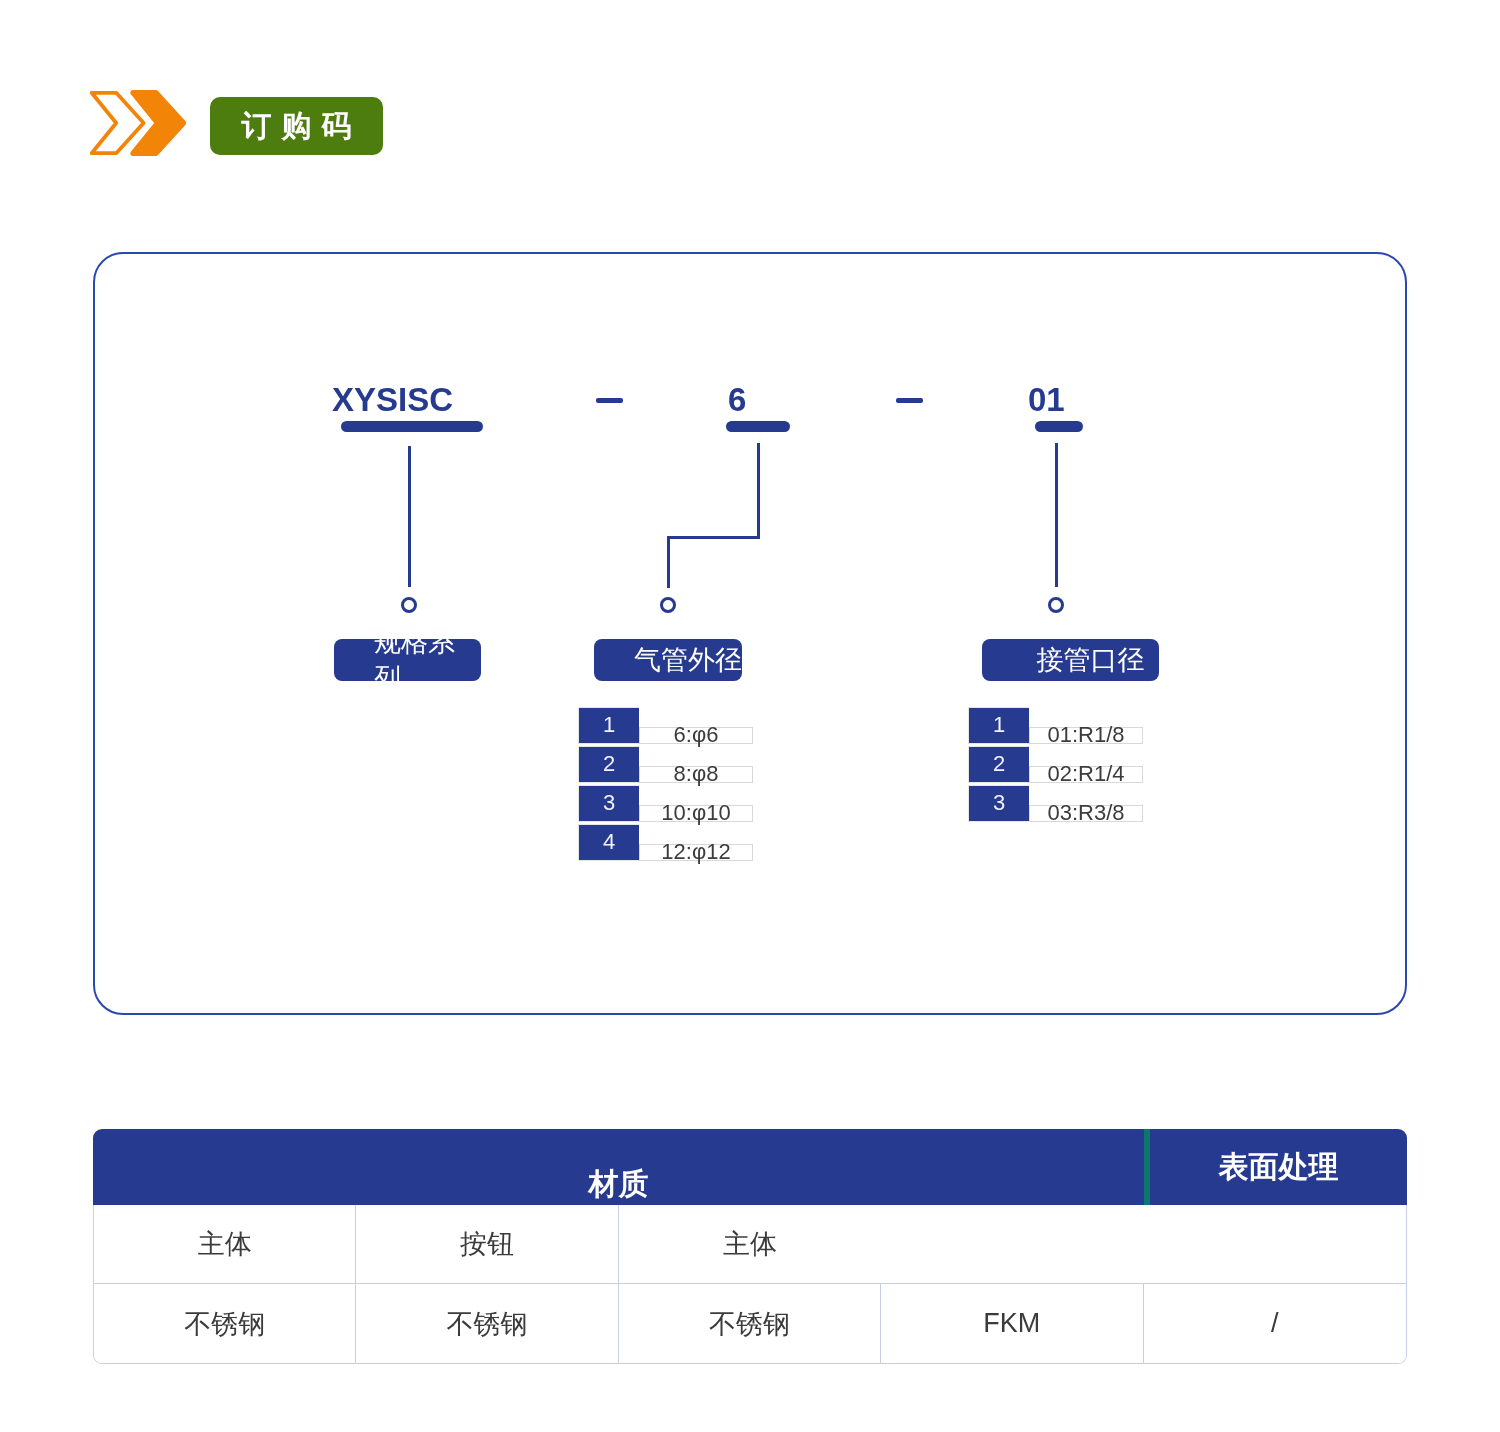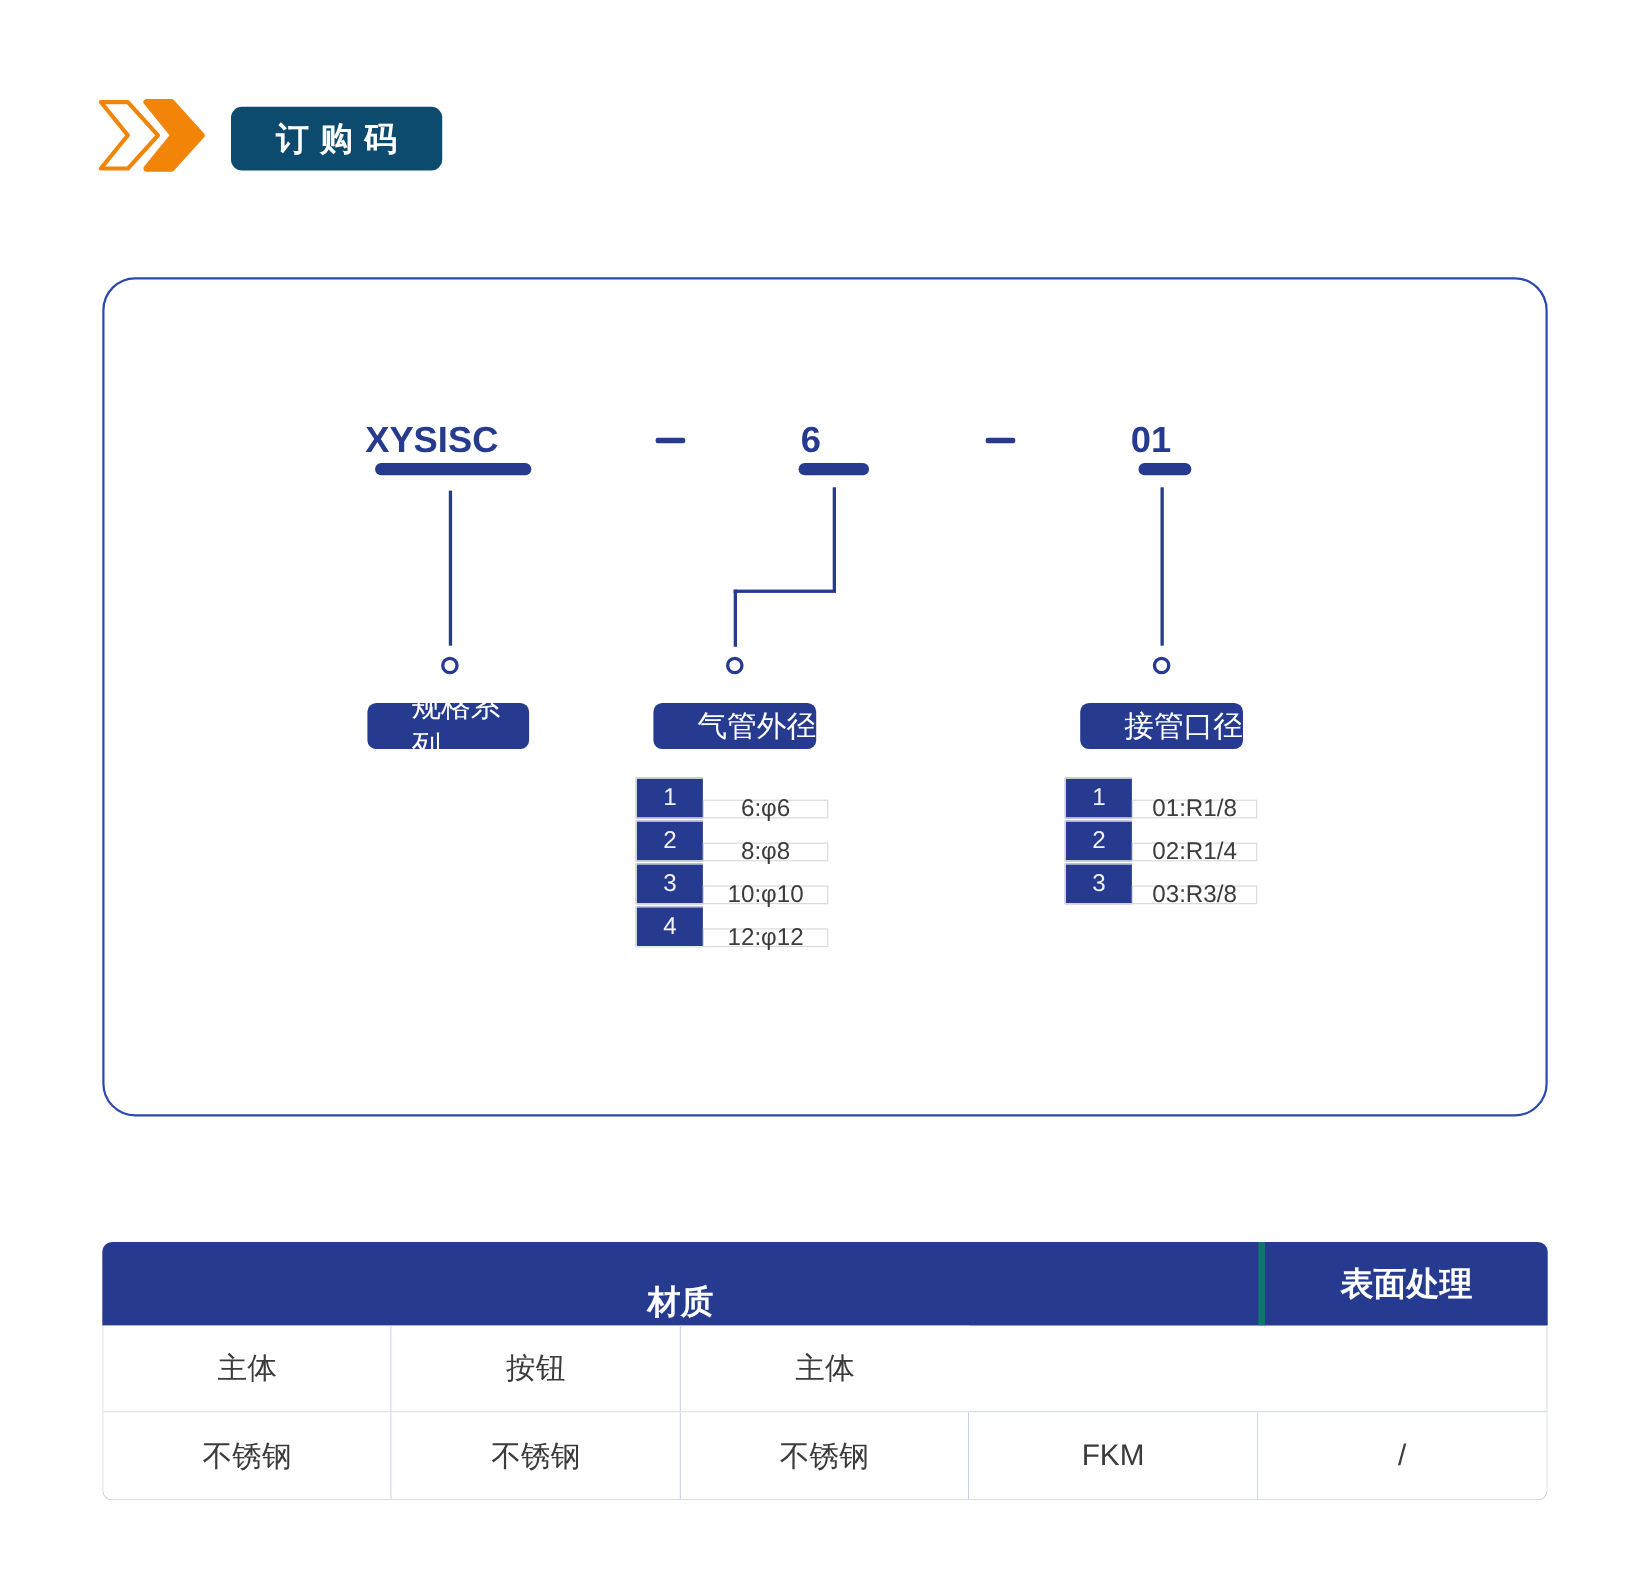--- a/index.html
+++ b/index.html
@@ -11,22 +11,22 @@
   .canvas {
     position: relative;
     width: 1500px; height: 1432px;
     background: #ffffff;
     overflow: hidden;
   }
 
   
   .chevrons { position: absolute; left: 86px; top: 89px; width: 102px; height: 68px; }
   .title-badge {
-    position: absolute; left: 210px; top: 97px; width: 192px; height: 58px;
-    background: #0c4a6e; border-radius: 10px;
+    position: absolute; left: 210px; top: 97px; width: 173px; height: 58px;
+    background: #4d7c0f; border-radius: 10px;
     color: #ffffff; font-size: 30px; font-weight: bold;
     letter-spacing: 10px; text-indent: 10px;
     display: flex; align-items: center; justify-content: center;
   }
 
   
   .panel {
     position: absolute; left: 93px; top: 252px; width: 1314px; height: 763px;
     border: 2.5px solid #2B49AD; border-radius: 30px; background: #ffffff;
   }
@@ -65,21 +65,21 @@
 
   
   .pill {
     position: absolute; top: 639px; height: 42px;
     background: #263B8F; border-radius: 8px;
     color: #ffffff; font-size: 27px;
     display: flex; align-items: center; justify-content: center; padding-left: 40px;
   }
   .pill-1 { left: 334px; width: 147px; }
   .pill-2 { left: 594px; width: 148px; }
-  .pill-3 { left: 982px; width: 148px; }
+  .pill-3 { left: 982px; width: 177px; }
 
   
   .opt-table { position: absolute; top: 707px; width: 175px; }
   .opt-table-1 { left: 578px; }
   .opt-table-2 { left: 968px; }
   .opt-row { display: flex; height: 36.5px; margin-bottom: 2.5px; }
   .opt-num {
     width: 61px; background: #263B8F; color: #f2f2f6;
     font-size: 22px; display: flex; align-items: center; justify-content: center;
     border: 1px solid #e6e6e6; border-right: none;

